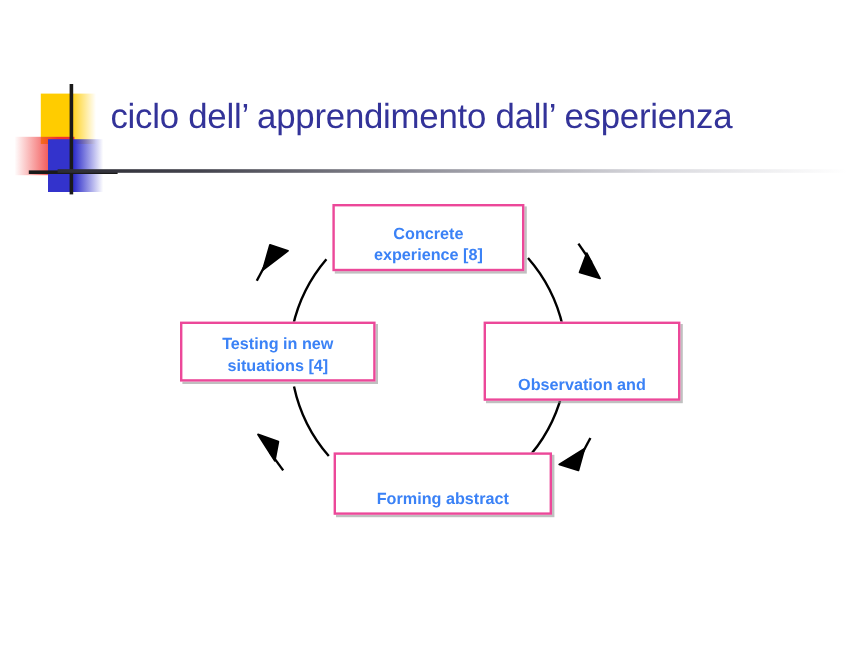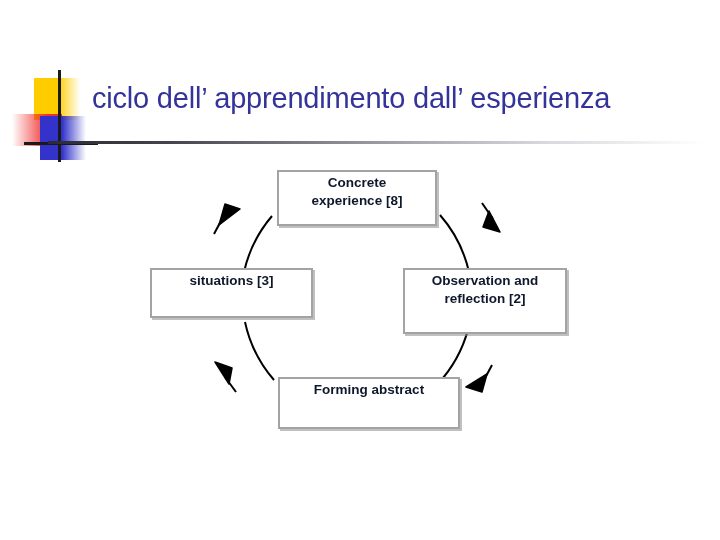--- a/index.html
+++ b/index.html
@@ -108,31 +108,31 @@
   #cycle-svg {
     position: absolute;
     left: 0;
     top: 0;
   }
 
   .node-box {
     position: absolute;
     box-sizing: border-box;
     background: #ffffff;
-    border: 2px solid #a3a3a3;
+    border: 2px solid #ec4899;
     box-shadow: 2px 2px 0 rgba(140,140,140,0.55);
     display: flex;
-    align-items: flex-start;
+    align-items: flex-end;
     justify-content: center;
     text-align: center;
     font-family: "Liberation Sans", sans-serif;
     font-weight: bold;
     font-size: 13.5px;
     line-height: 18px;
-    color: #0f172a;
+    color: #3b82f6;
     padding: 2px 6px;
   }
   .node-box span {
     display: block;
   }
 
   #node-top    { left: 277px; top: 170px; width: 160px; height: 56px; }
   #node-right  { left: 403px; top: 268px; width: 164px; height: 66px; }
   #node-bottom { left: 278px; top: 377px; width: 182px; height: 52px; }
   #node-left   { left: 150px; top: 268px; width: 163px; height: 50px; }
@@ -189,30 +189,30 @@
     <div class="node-box" id="node-top">
       <div>
         <span>Concrete</span>
         <span>experience [8]</span>
       </div>
     </div>
 
     <div class="node-box" id="node-right">
       <div>
         <span>Observation and</span>
-        <span>reflection [2]</span>
       </div>
     </div>
 
     <div class="node-box" id="node-bottom">
       <div>
         <span>Forming abstract</span>
       </div>
     </div>
 
     <div class="node-box" id="node-left">
       <div>
-        <span>situations [3]</span>
+        <span>Testing in new</span>
+        <span>situations [4]</span>
       </div>
     </div>
 
   </div>
 </div>
 
 </body></html>

